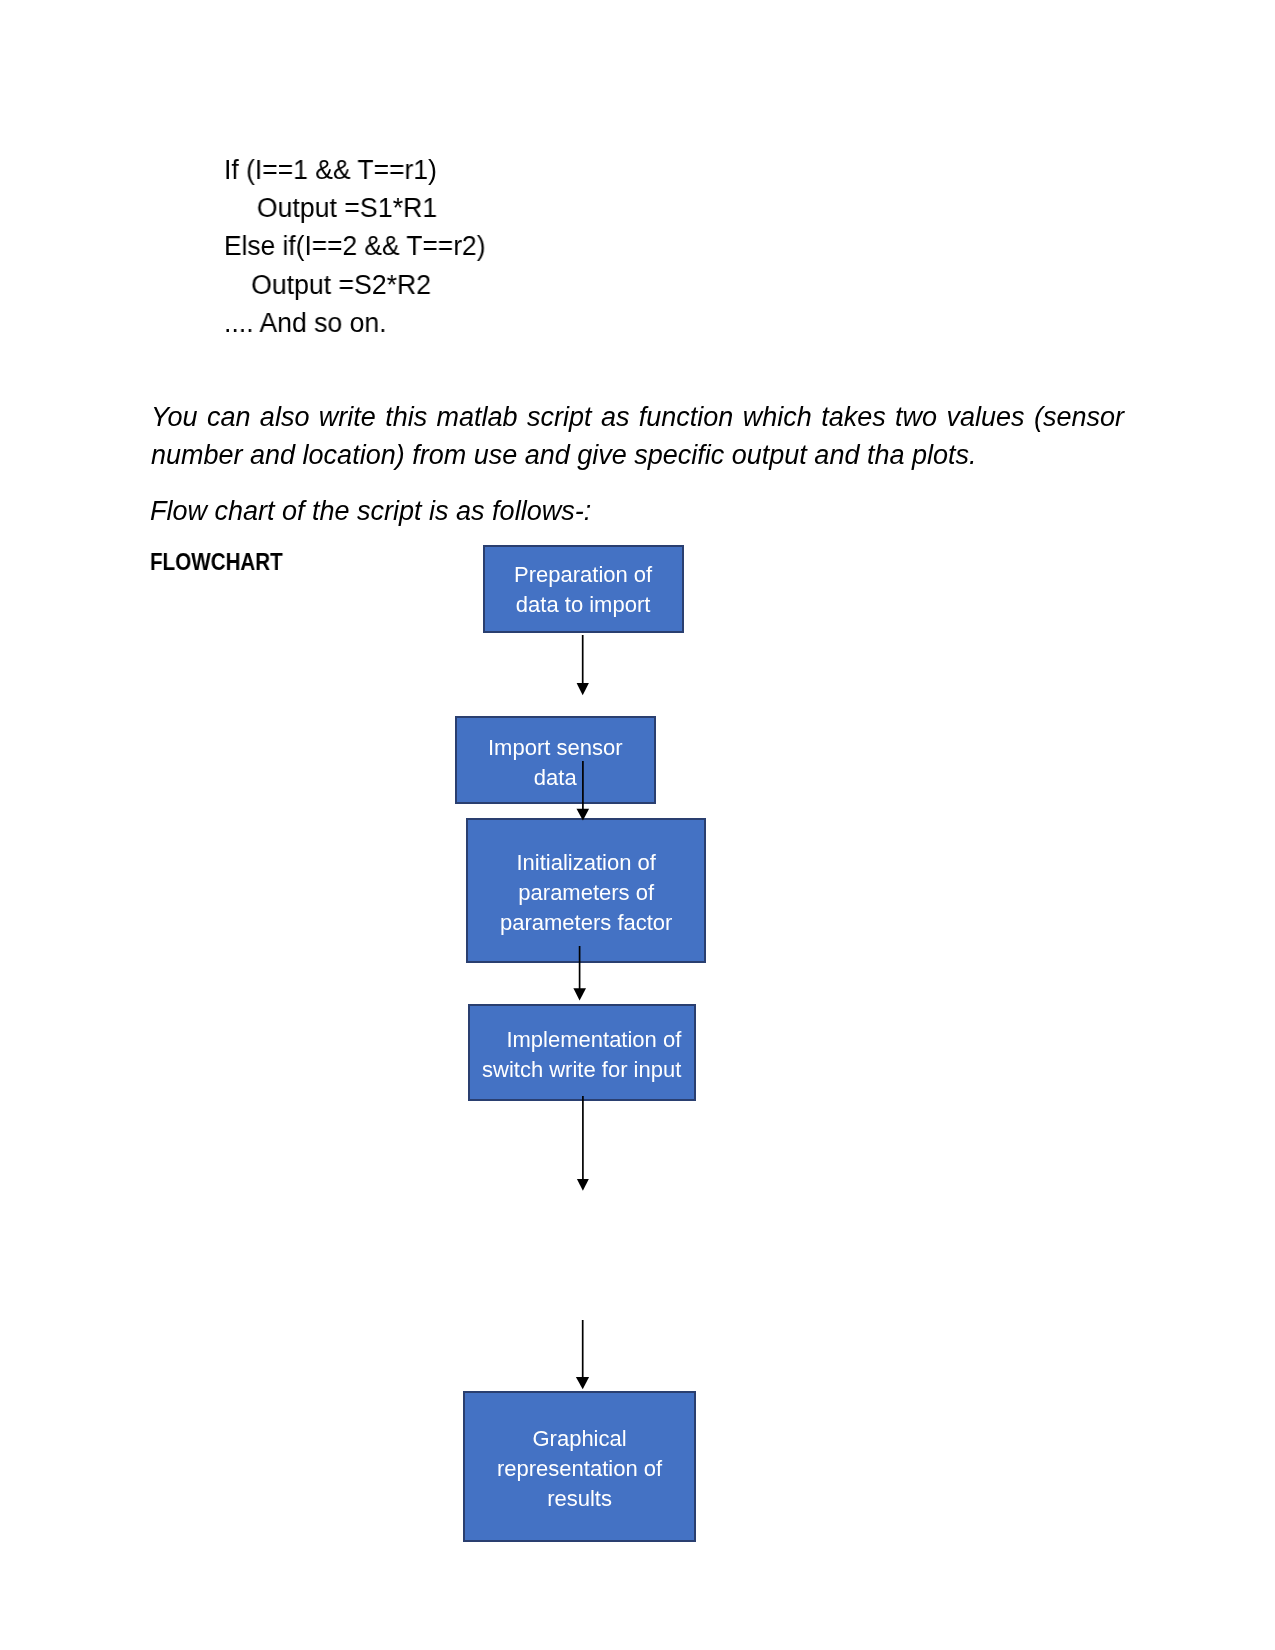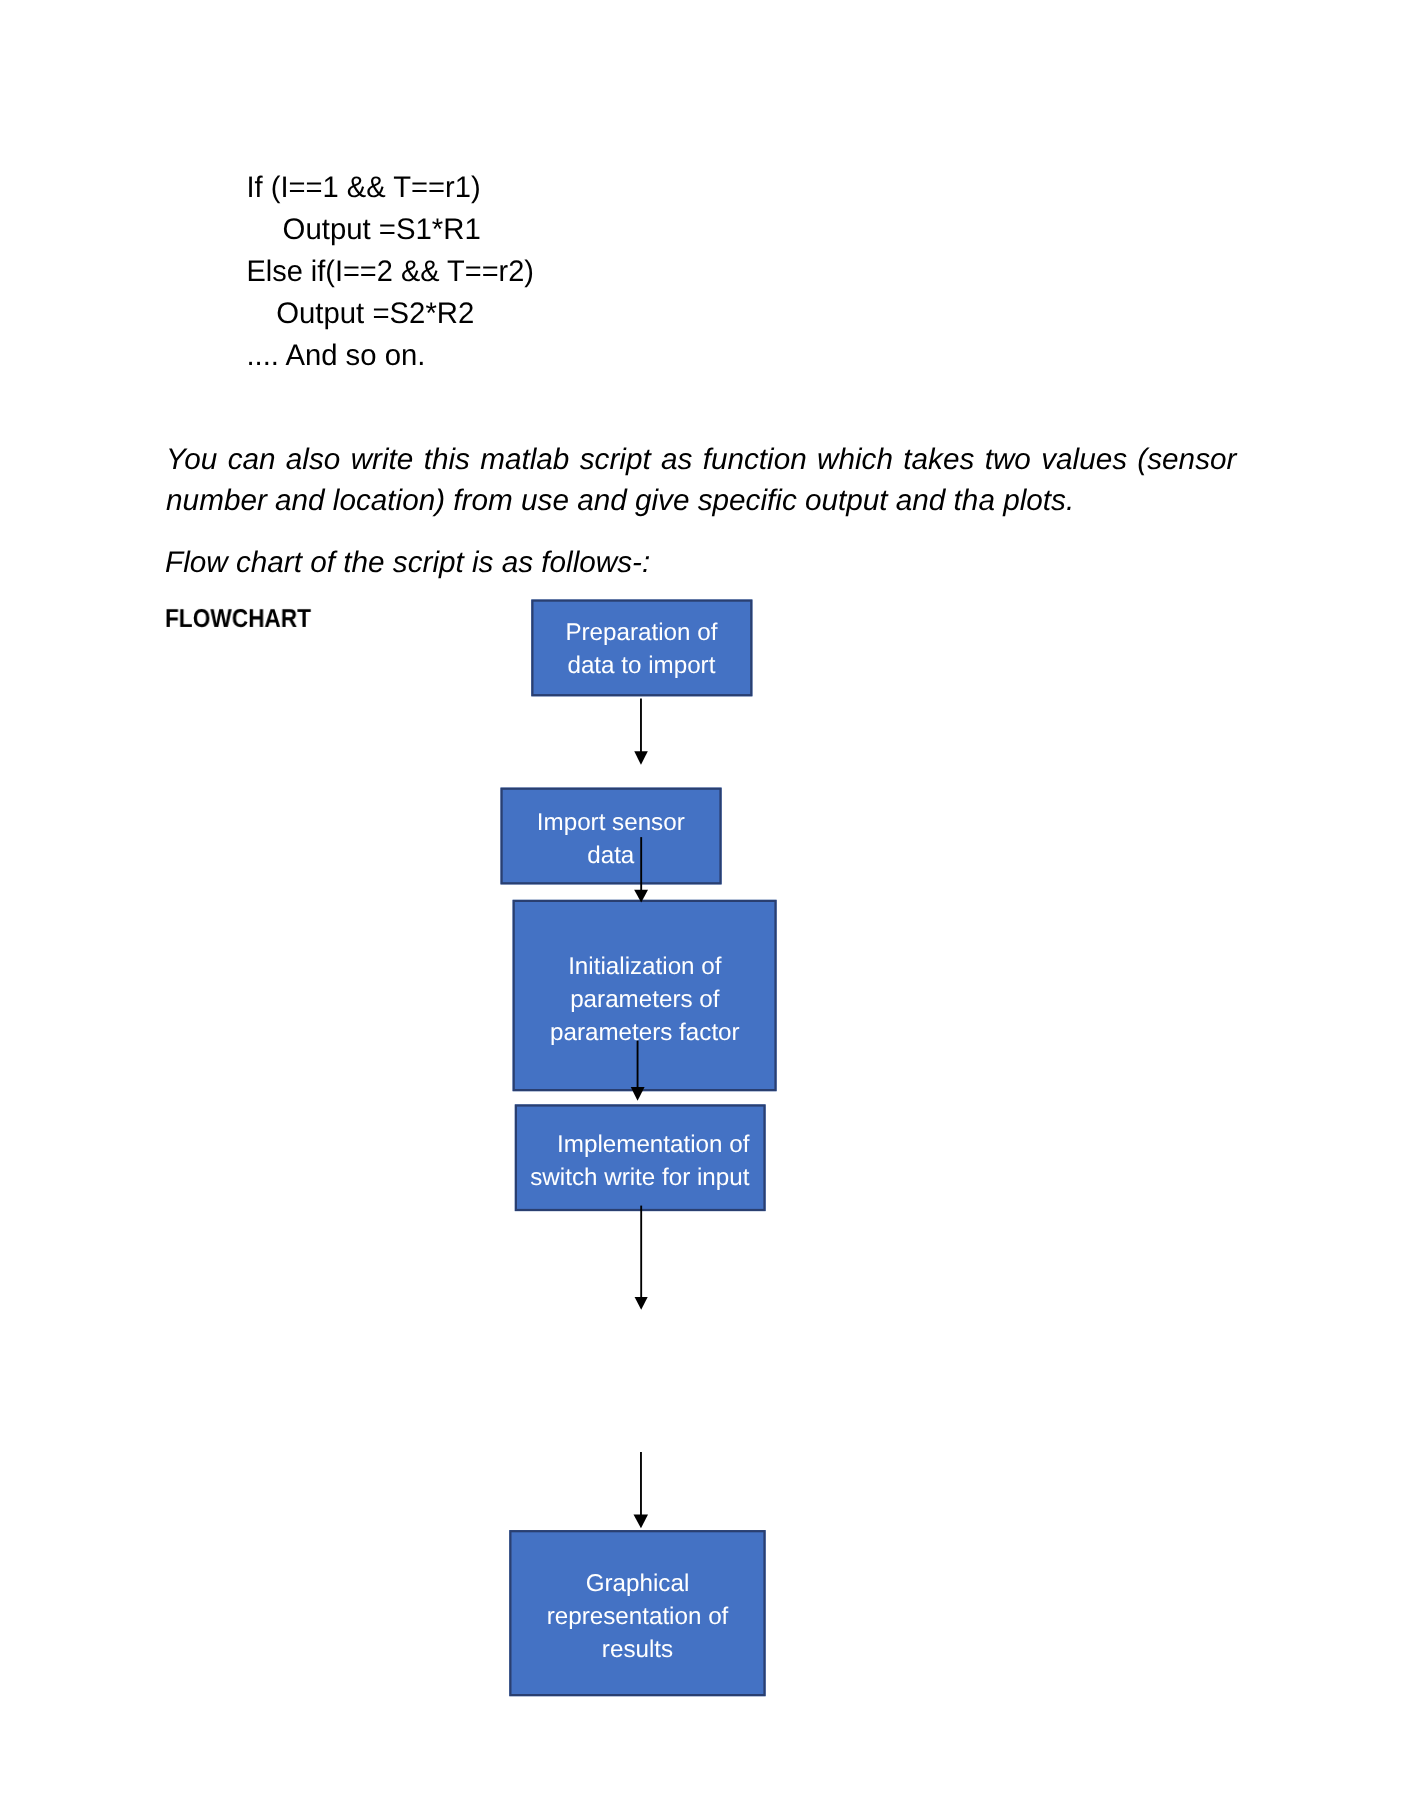--- a/index.html
+++ b/index.html
@@ -81,21 +81,21 @@
         <div class="bl">Preparation of</div>
         <div class="bl">data to import</div>
       </div>
     </div>
   <div class="box t2" style="left:455px;top:682.7px;width:201.3px;height:88.5px;margin-top:33px;">
       <div class="lines">
         <div class="bl">Import sensor</div>
         <div class="bl">data</div>
       </div>
     </div>
-  <div class="box t3" style="left:466px;top:817.9px;width:240px;height:174px;">
+  <div class="box t3" style="left:466px;top:817.9px;width:240px;height:145px;">
       <div class="lines">
         <div class="bl">Initialization of</div>
         <div class="bl">parameters of</div>
         <div class="bl">parameters factor</div>
       </div>
     </div>
   <div class="box t4" style="left:468.1px;top:1004px;width:228.1px;height:97.2px;text-align:right;">
       <div class="lines">
         <div class="bl">Implementation of</div>
         <div class="bl">switch write for input</div>

